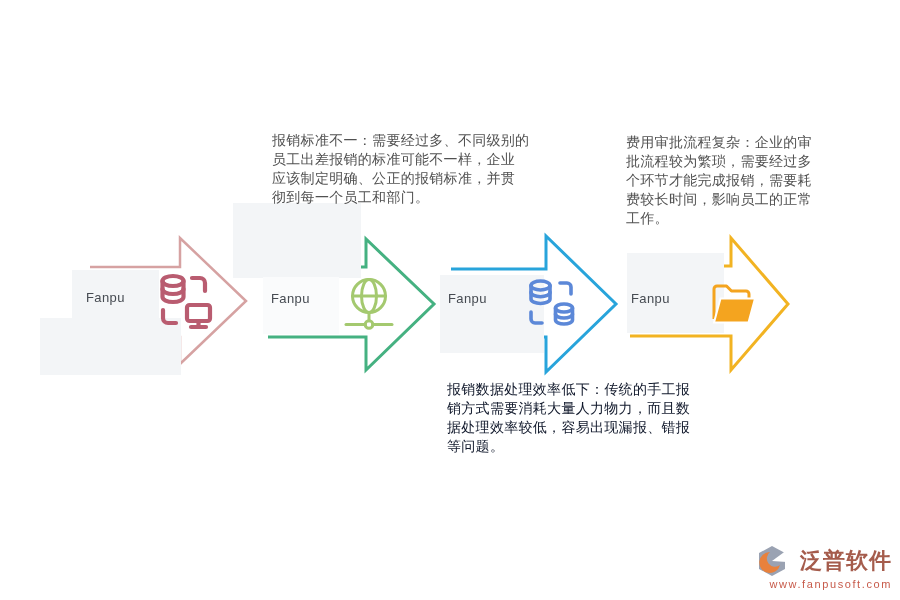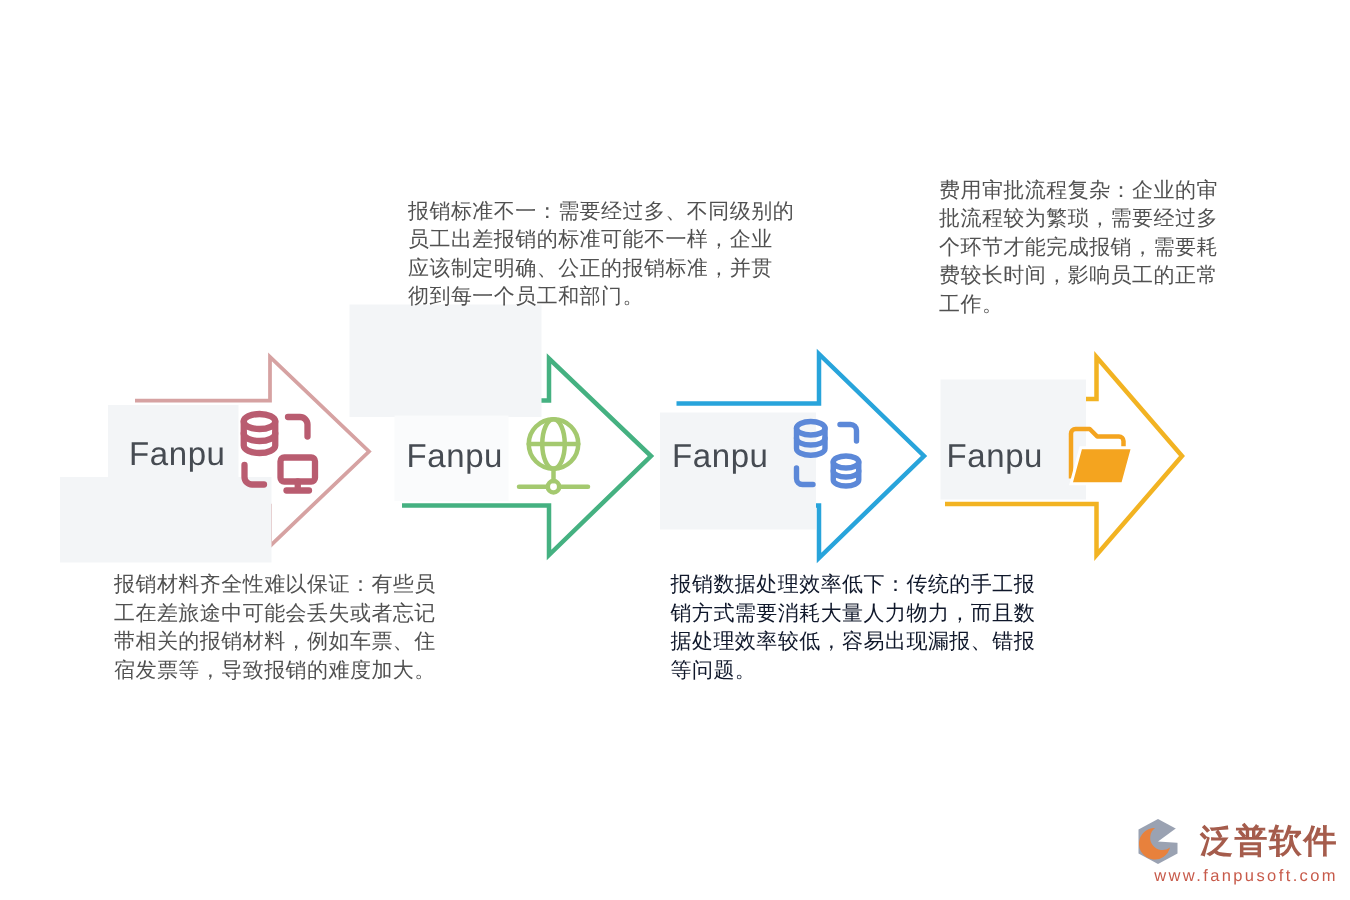--- a/index.html
+++ b/index.html
@@ -1,21 +1,21 @@
 <!DOCTYPE html>
 <html><head>
 <meta charset="utf-8">
 <style>
   html,body{margin:0;padding:0;background:#ffffff;}
   body{font-family:"Liberation Sans", sans-serif;}
   .canvas{position:relative;width:900px;height:600px;background:#ffffff;overflow:hidden;}
   .layer{position:absolute;left:0;top:0;}
   .gbox{position:absolute;background:#f3f5f7;}
   .note{position:absolute;white-space:pre-line;font-size:14px;line-height:19px;color:#515151;letter-spacing:0.3px;}
-  .step-label{position:absolute;font-size:22px;color:#464b52;letter-spacing:0.4px;}
+  .step-label{position:absolute;font-size:13px;color:#464b52;letter-spacing:0.4px;}
   .icon{position:absolute;}
   .watermark{position:absolute;right:8px;bottom:10px;text-align:right;}
   .wm-row{display:flex;align-items:center;justify-content:flex-end;gap:13px;}
   .wm-brand{font-size:22px;font-weight:bold;letter-spacing:1px;}
   .wm-url{font-size:11px;letter-spacing:1.6px;margin-top:1px;margin-left:32px;}
 </style>
 </head>
 <body>
 
 <div class="canvas">
@@ -81,29 +81,25 @@
     <g fill="#f4a41f">
       <path d="M4 38 V8 a3 3 0 0 1 3 -3 h9.5 l5 5 H36 a3 3 0 0 1 3 3 v4" fill="none" stroke-width="3" stroke-linejoin="round" stroke="#f4a41f"></path>
       <path d="M10.5 17.5 H45 L38.5 41.5 H4 Z" stroke="#ffffff" stroke-width="2"></path>
     </g>
   </svg>
 
   <div class="note" style="left: 272px; top: 131px; width: 262px; color: rgb(81, 81, 81);">报销标准不一：需要经过多、不同级别的
 员工出差报销的标准可能不一样，企业
 应该制定明确、公正的报销标准，并贯
 彻到每一个员工和部门。</div>
-  <div class="note" style="left: 626px; top: 117px; width: 220px; color: rgb(81, 81, 81);">费用审批流程复杂：企业的审
+  <div class="note" style="left: 626px; top: 133px; width: 220px; color: rgb(81, 81, 81);">费用审批流程复杂：企业的审
 批流程较为繁琐，需要经过多
 个环节才能完成报销，需要耗
 费较长时间，影响员工的正常
 工作。</div>
-  <div class="note" style="left: 76px; top: 380px; width: 240px; color: rgb(81, 81, 81);">报销材料齐全性难以保证：有些员
-工在差旅途中可能会丢失或者忘记
-带相关的报销材料，例如车票、住
-宿发票等，导致报销的难度加大。</div>
   <div class="note" style="left: 447px; top: 380px; width: 262px; color: #0f172a;">报销数据处理效率低下：传统的手工报
 销方式需要消耗大量人力物力，而且数
 据处理效率较低，容易出现漏报、错报
 等问题。</div>
 
   <div class="watermark">
     <div class="wm-row">
       <svg width="30" height="32" viewBox="0 0 30 32">
         <path d="M15 1 L28 8 V24 L15 31 L2 24 V8 Z" fill="#9aa2b2"></path>
         <polygon points="15,16 30,5 30,17" fill="#ffffff"></polygon>

